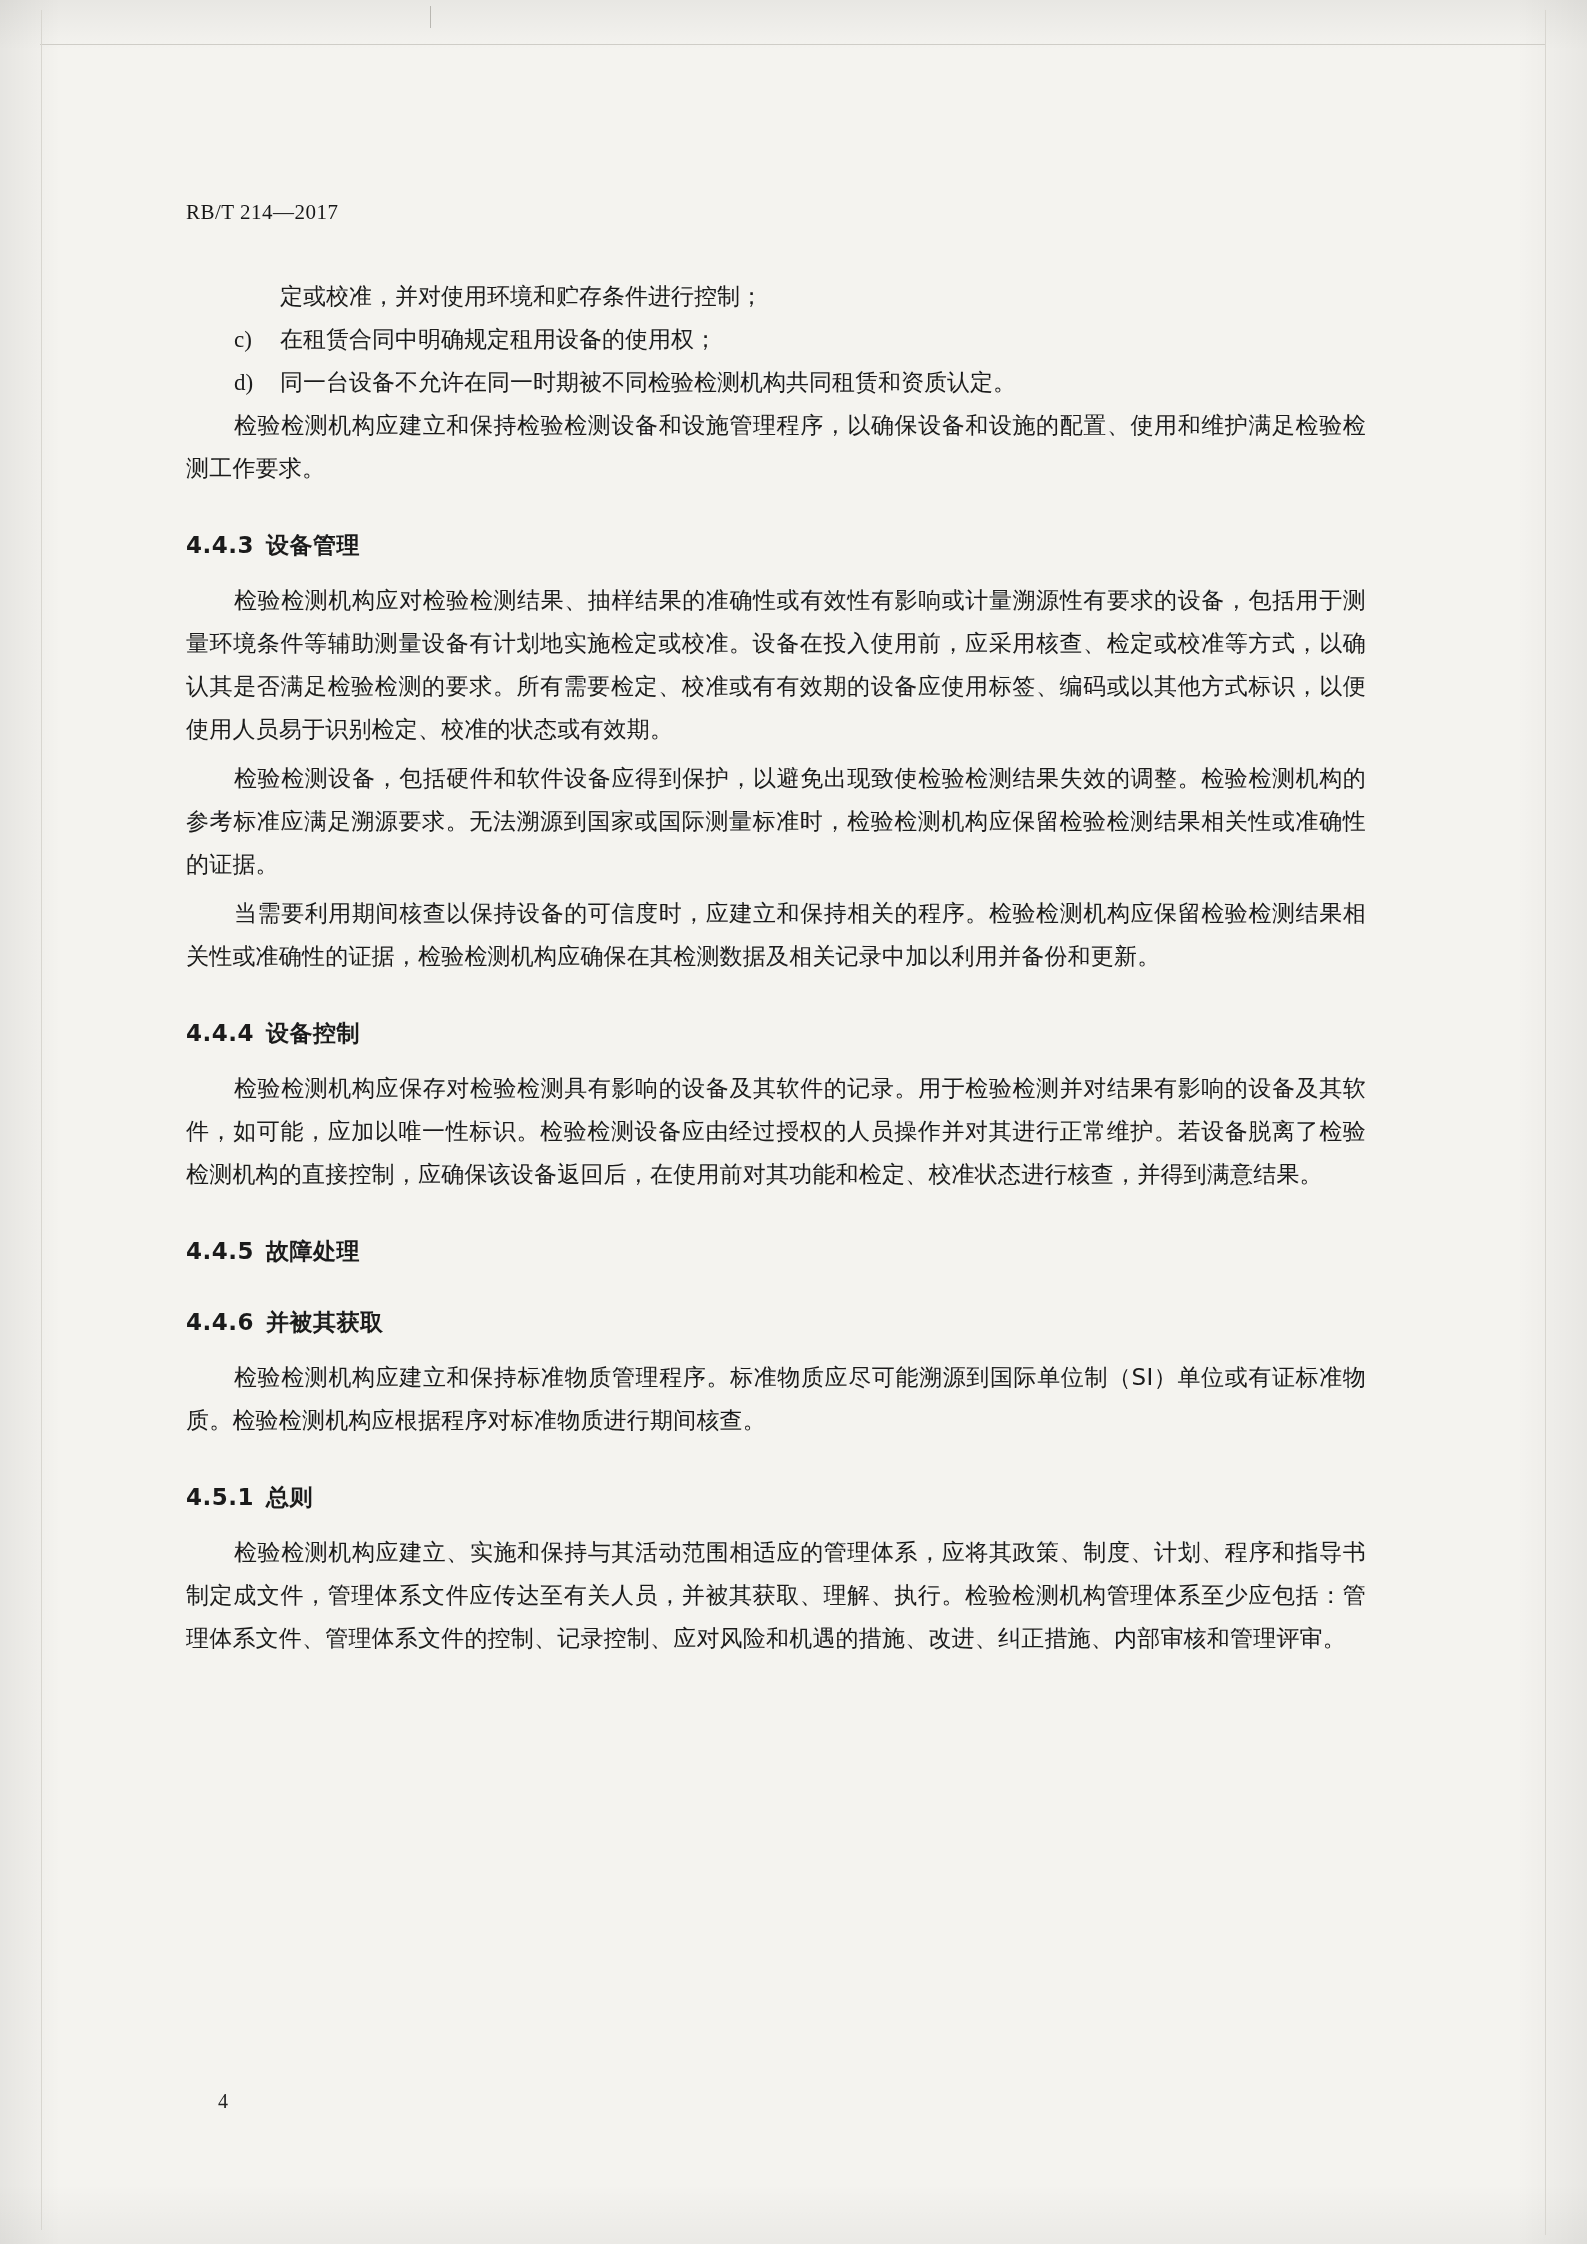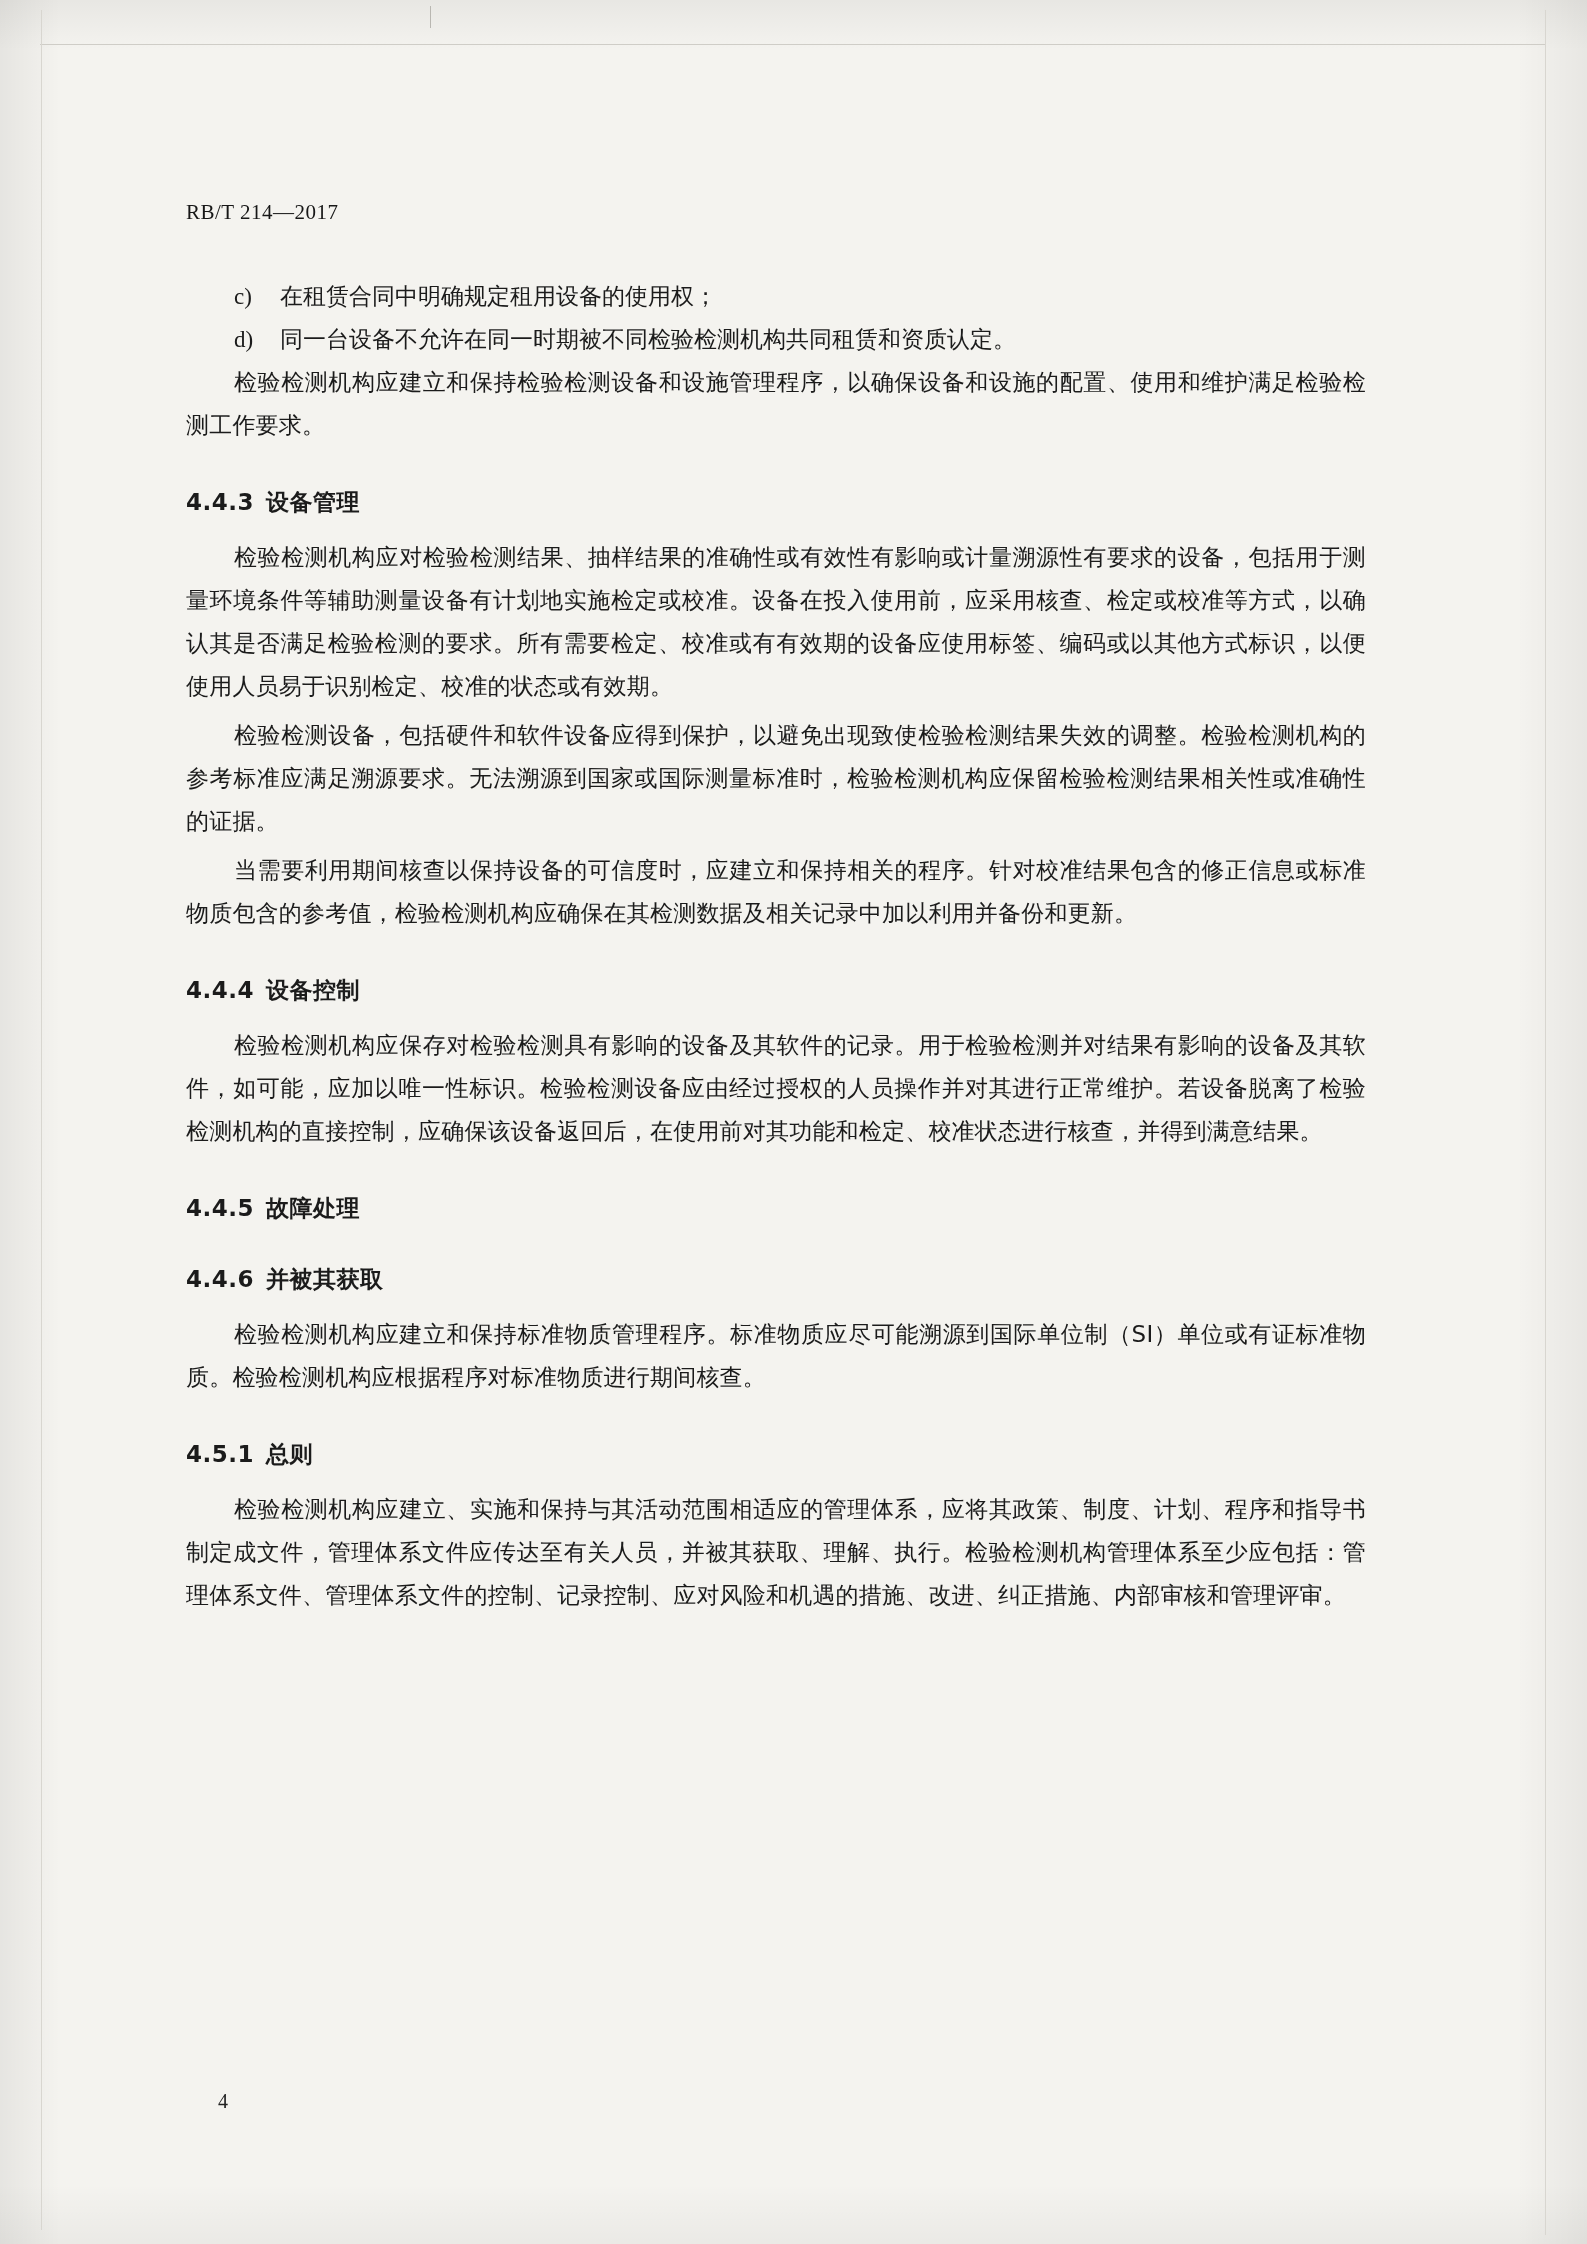--- a/index.html
+++ b/index.html
@@ -139,38 +139,39 @@
 <div class="page">
   <div class="edge-line-top"></div>
   <div class="edge-line-left"></div>
   <div class="edge-line-right"></div>
   <div class="tick"></div>
 
   <div class="content">
 
     <div class="doc-code">RB/T 214—2017</div>
 
+    <div class="lead-line">定或校准，并对使用环境和贮存条件进行控制；</div>
 
     <div class="list-item">
       <span class="marker">c)</span>
       <span class="text">在租赁合同中明确规定租用设备的使用权；</span>
     </div>
     <div class="list-item">
       <span class="marker">d)</span>
       <span class="text">同一台设备不允许在同一时期被不同检验检测机构共同租赁和资质认定。</span>
     </div>
 
     <p class="para">检验检测机构应建立和保持检验检测设备和设施管理程序，以确保设备和设施的配置、使用和维护满足检验检测工作要求。</p>
 
     <h2 class="section">
       <span class="num">4.4.3</span><span>设备管理</span>
     </h2>
     <p class="para">检验检测机构应对检验检测结果、抽样结果的准确性或有效性有影响或计量溯源性有要求的设备，包括用于测量环境条件等辅助测量设备有计划地实施检定或校准。设备在投入使用前，应采用核查、检定或校准等方式，以确认其是否满足检验检测的要求。所有需要检定、校准或有有效期的设备应使用标签、编码或以其他方式标识，以便使用人员易于识别检定、校准的状态或有效期。</p>
     <p class="para">检验检测设备，包括硬件和软件设备应得到保护，以避免出现致使检验检测结果失效的调整。检验检测机构的参考标准应满足溯源要求。无法溯源到国家或国际测量标准时，检验检测机构应保留检验检测结果相关性或准确性的证据。</p>
-    <p class="para">当需要利用期间核查以保持设备的可信度时，应建立和保持相关的程序。针对校准结果包含的修正信息或标准物质包含的参考值，检验检测机构应确保在其检测数据及相关记录中加以利用并备份和更新。</p>
+    <p class="para">当需要利用期间核查以保持设备的可信度时，应建立和保持相关的程序。检验检测机构应保留检验检测结果相关性或准确性的证据，检验检测机构应确保在其检测数据及相关记录中加以利用并备份和更新。</p>
 
     <h2 class="section">
       <span class="num">4.4.4</span><span>设备控制</span>
     </h2>
     <p class="para">检验检测机构应保存对检验检测具有影响的设备及其软件的记录。用于检验检测并对结果有影响的设备及其软件，如可能，应加以唯一性标识。检验检测设备应由经过授权的人员操作并对其进行正常维护。若设备脱离了检验检测机构的直接控制，应确保该设备返回后，在使用前对其功能和检定、校准状态进行核查，并得到满意结果。</p>
 
     <h2 class="section">
       <span class="num">4.4.5</span><span>故障处理</span>
     </h2>
 

